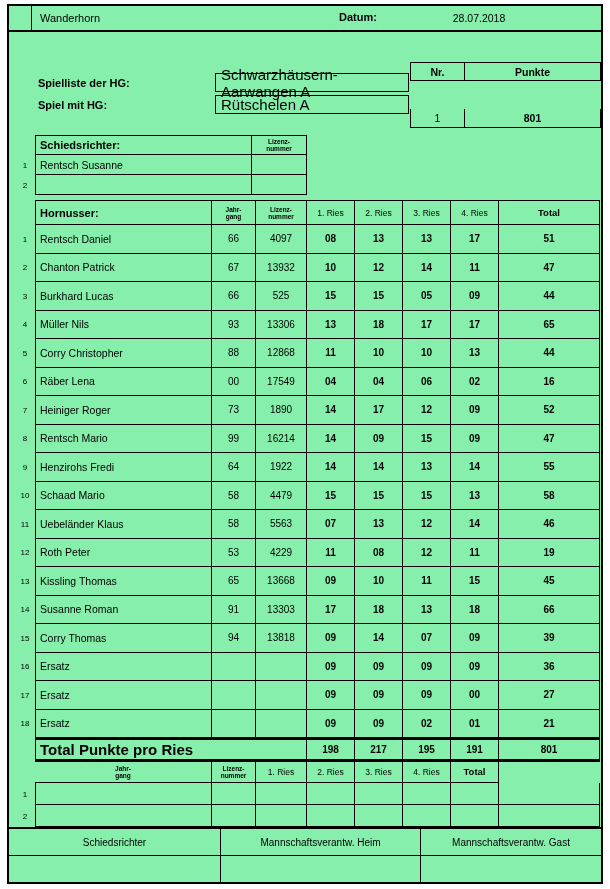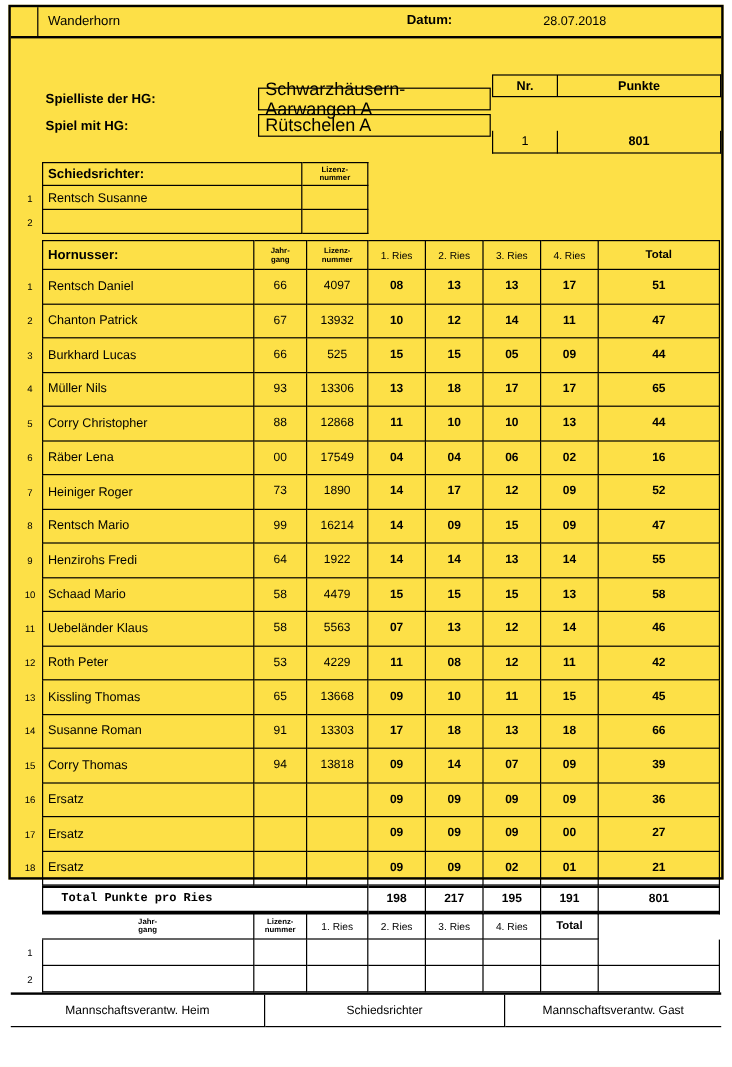--- a/index.html
+++ b/index.html
@@ -1,21 +1,21 @@
 <!DOCTYPE html>
 <html><head>
 <meta charset="utf-8">
 <style>
   * { margin:0; padding:0; box-sizing:border-box; }
   html,body { background:#fff; }
   body {
     width:610px; height:889px; position:relative;
     font-family:"Liberation Sans", sans-serif; color:#000;
   }
-  .sheet { position:absolute; left:7px; top:4px; width:596px; height:729px; border:2px solid #000; background:#fde047; }
+  .sheet { position:absolute; left:7px; top:4px; width:596px; height:880px; border:2px solid #000; background:#86efac; }
 
   
   .topstrip { position:absolute; left:0; right:0; top:0; height:26px; border-bottom:2px solid #000; }
   .vline { position:absolute; left:22px; top:0; bottom:0; width:1px; background:#000; }
   .title { position:absolute; left:31px; top:6px; font-size:11px; }
   .datum-label { position:absolute; left:330px; top:5px; font-size:11px; font-weight:bold; }
   .datum-value { position:absolute; left:425px; top:6px; width:90px; text-align:center; font-size:10.5px; }
 
   
   .nrpunkte { position:absolute; left:401px; top:28px; width:191px; display:grid; grid-template-columns:55px 1fr; }
@@ -44,21 +44,21 @@
   .score { justify-content:center; font-size:10px; font-weight:bold; }
 
   .ref-table { position:absolute; left:6px; top:129px; }
   .ref-row { display:grid; grid-template-columns:20px 217px 55px; height:20px; }
 
   .main-table { position:absolute; left:6px; top:194px; }
   .grid-row { display:grid; grid-template-columns:20px 177px 44px 51px 48px 48px 48px 48px 101px; }
   .h25 { height:25px; } .h28 { height:28.5px; }
   .total-grid { display:grid; grid-template-columns:20px 272px 48px 48px 48px 48px 101px; height:24px; }
   .tt { border-top:2px solid #000; border-bottom:3px solid #000; font-weight:bold; }
-  .tt-label { font-size:10px; padding-left:15px;font-family:Liberation Mono, monospace; }
+  .tt-label { font-size:15px; padding-left:4px; }
 
   .extras-table { position:absolute; left:6px; top:755px; }
   .h22 { height:22px; }
 
   .footer { position:absolute; left:0; right:0; top:821px; bottom:0; border-top:2px solid #000; display:grid; grid-template-columns:212px 200px 1fr; }
   .fcol { border-right:1px solid #000; display:flex; flex-direction:column; }
   .fcol:last-child { border-right:none; }
   .flabel { height:27px; border-bottom:1px solid #000; display:flex; align-items:center; justify-content:center; font-size:10px; }
   .fblank { flex:1; }
 </style>
@@ -257,21 +257,21 @@
 
   <div class="grid-row h28">
     <div class="numcell">12</div>
     <div class="c bl name">Roth Peter</div>
     <div class="c ctr">53</div>
     <div class="c ctr">4229</div>
     <div class="c score">11</div>
     <div class="c score">08</div>
     <div class="c score">12</div>
     <div class="c score">11</div>
-    <div class="c score">42</div>
+    <div class="c score">19</div>
   </div>
 
   <div class="grid-row h28">
     <div class="numcell">13</div>
     <div class="c bl name">Kissling Thomas</div>
     <div class="c ctr">65</div>
     <div class="c ctr">13668</div>
     <div class="c score">09</div>
     <div class="c score">10</div>
     <div class="c score">11</div>
@@ -385,25 +385,25 @@
     <div class="c score"></div>
     <div class="c score"></div>
     <div class="c score"></div>
     <div class="c score"></div>
   </div>
 </div>
   </div>
 
   <div class="footer">
     <div class="fcol">
+      <div class="flabel">Schiedsrichter</div>
+      <div class="fblank"></div>
+    </div>
+    <div class="fcol">
       <div class="flabel">Mannschaftsverantw. Heim</div>
-      <div class="fblank"></div>
-    </div>
-    <div class="fcol">
-      <div class="flabel">Schiedsrichter</div>
       <div class="fblank"></div>
     </div>
     <div class="fcol">
       <div class="flabel">Mannschaftsverantw. Gast</div>
       <div class="fblank"></div>
     </div>
   </div>
 
 </div>
 

